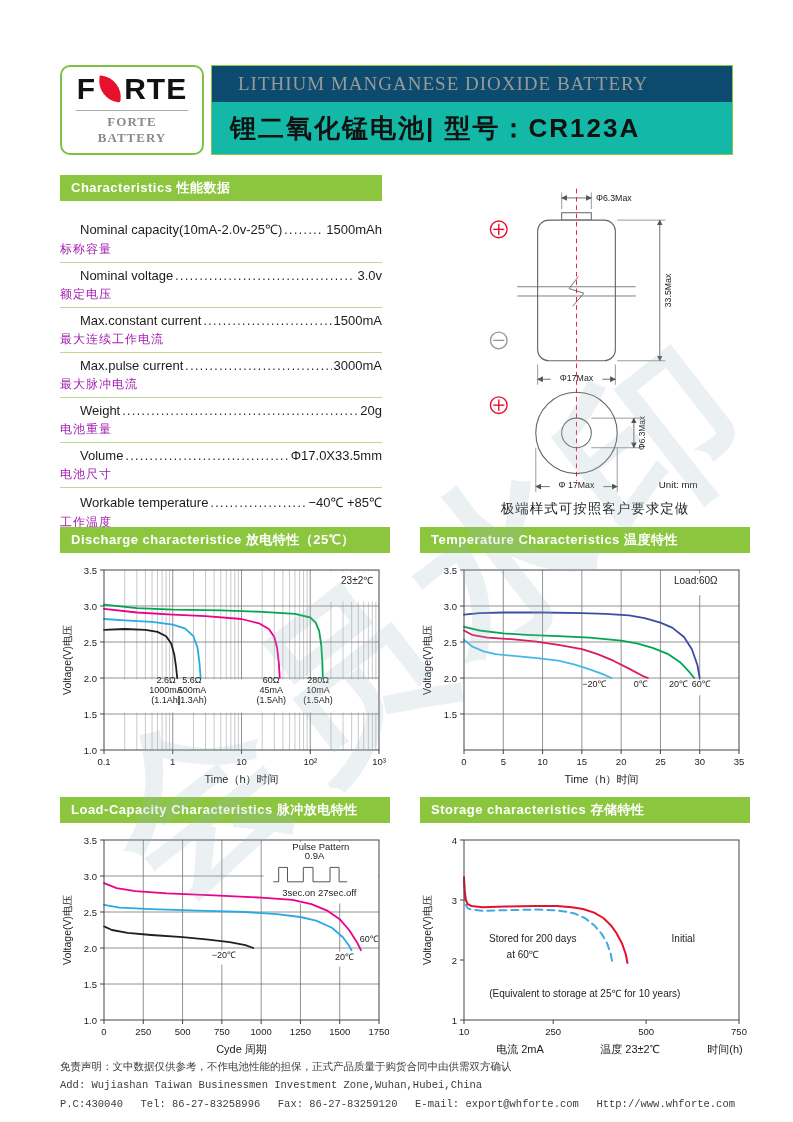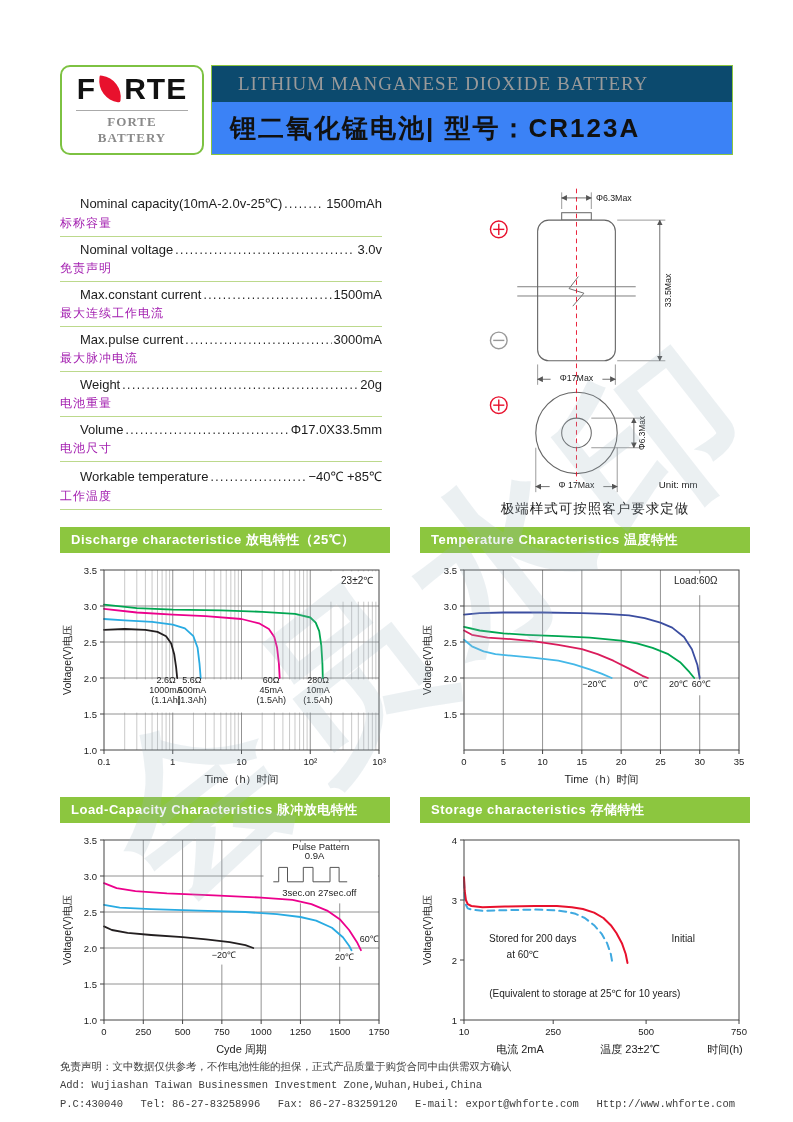--- a/index.html
+++ b/index.html
@@ -14,21 +14,21 @@
   .logo-box{width:140px;height:86px;border:2px solid #7dc242;border-radius:10px;background:#fff;
             display:flex;flex-direction:column;align-items:center;justify-content:center;}
   .wordmark{display:flex;align-items:center;font-weight:900;font-size:30px;letter-spacing:1px;color:#111;line-height:1;}
   .logo-leaf{display:inline-block;width:24px;height:24px;background:#e8112d;
              border-radius:2% 90% 8% 90%;transform:rotate(8deg);margin:0 2px;}
   .logo-sub{font-family:"Liberation Serif",serif;font-size:13px;color:#8a8a8a;letter-spacing:1px;
             border-top:1px solid #aaa;margin-top:6px;padding-top:3px;width:112px;text-align:center;font-weight:bold;}
   .title-box{flex:1;border:1.5px solid #8cc63f;display:flex;flex-direction:column;}
   .title-en{height:36px;display:flex;align-items:center;padding-left:26px;background:#0c4a6e;
             font-family:"Liberation Serif",serif;font-size:19px;color:#9a9a9a;letter-spacing:1px;}
-  .title-cn{flex:1;display:flex;align-items:center;padding-left:18px;background:#3b82f6;
+  .title-cn{flex:1;display:flex;align-items:center;padding-left:18px;background:#14b8a6;
             font-size:26px;font-weight:bold;color:#111;letter-spacing:2px;}
   
   .sec-bar{background:#8cc63f;color:#fff;font-weight:bold;font-size:13px;
            padding:4px 0 4px 11px;letter-spacing:.5px;}
   
   .chars{position:absolute;left:60px;top:175px;width:322px;z-index:2;}
   .spec-list{margin-top:14px;}
   .spec-row{border-bottom:1px solid #bcd98c;padding:5px 0 4px 0;}
   .spec-en{display:flex;align-items:baseline;font-size:13px;color:#1c1c1c;margin-left:20px;}
   .spec-en .lbl{white-space:nowrap;}
@@ -64,36 +64,37 @@
       </div>
       <div class="logo-sub">FORTE BATTERY</div>
     </div>
     <div class="title-box">
       <div class="title-en">LITHIUM MANGANESE DIOXIDE BATTERY</div>
       <div class="title-cn">锂二氧化锰电池|  型号：CR123A</div>
     </div>
   </div>
 
   <div class="chars">
+    <div class="sec-bar">Characteristics 性能数据</div>
     <div class="spec-list">
       <div class="spec-row">
         <div class="spec-en">
             <span class="lbl">Nominal capacity(10mA-2.0v-25℃)</span>
             <span class="dots"></span>
             <span class="val">1500mAh</span>
           </div>
         <div class="spec-cn">标称容量</div>
       </div>
       <div class="spec-row">
         <div class="spec-en">
             <span class="lbl">Nominal voltage</span>
             <span class="dots"></span>
             <span class="val">3.0v</span>
           </div>
-        <div class="spec-cn">免责声明</div>
+        <div class="spec-cn">额定电压</div>
       </div>
       <div class="spec-row">
         <div class="spec-en">
             <span class="lbl">Max.constant current</span>
             <span class="dots"></span>
             <span class="val">1500mA</span>
           </div>
         <div class="spec-cn">最大连续工作电流</div>
       </div>
       <div class="spec-row">

